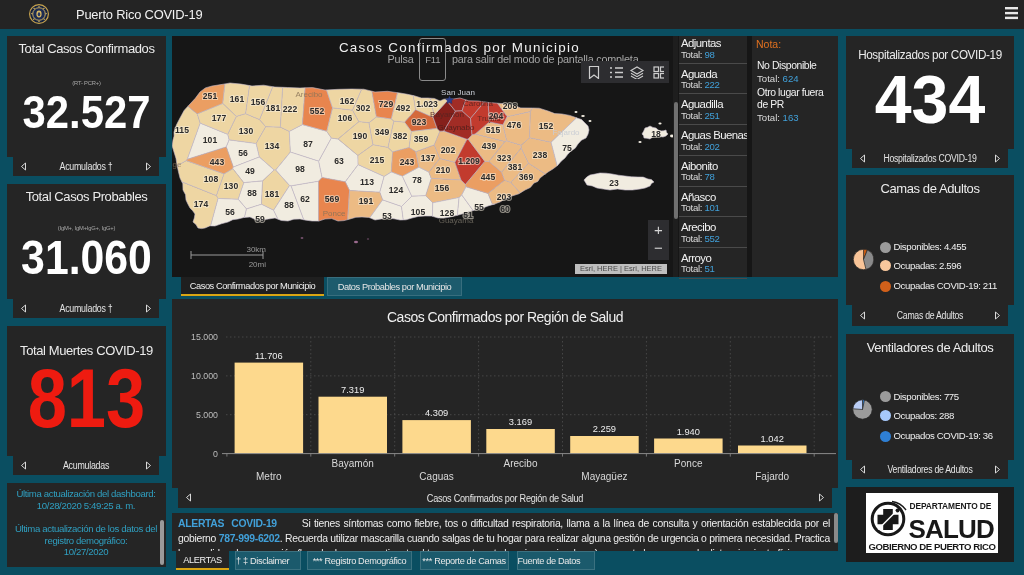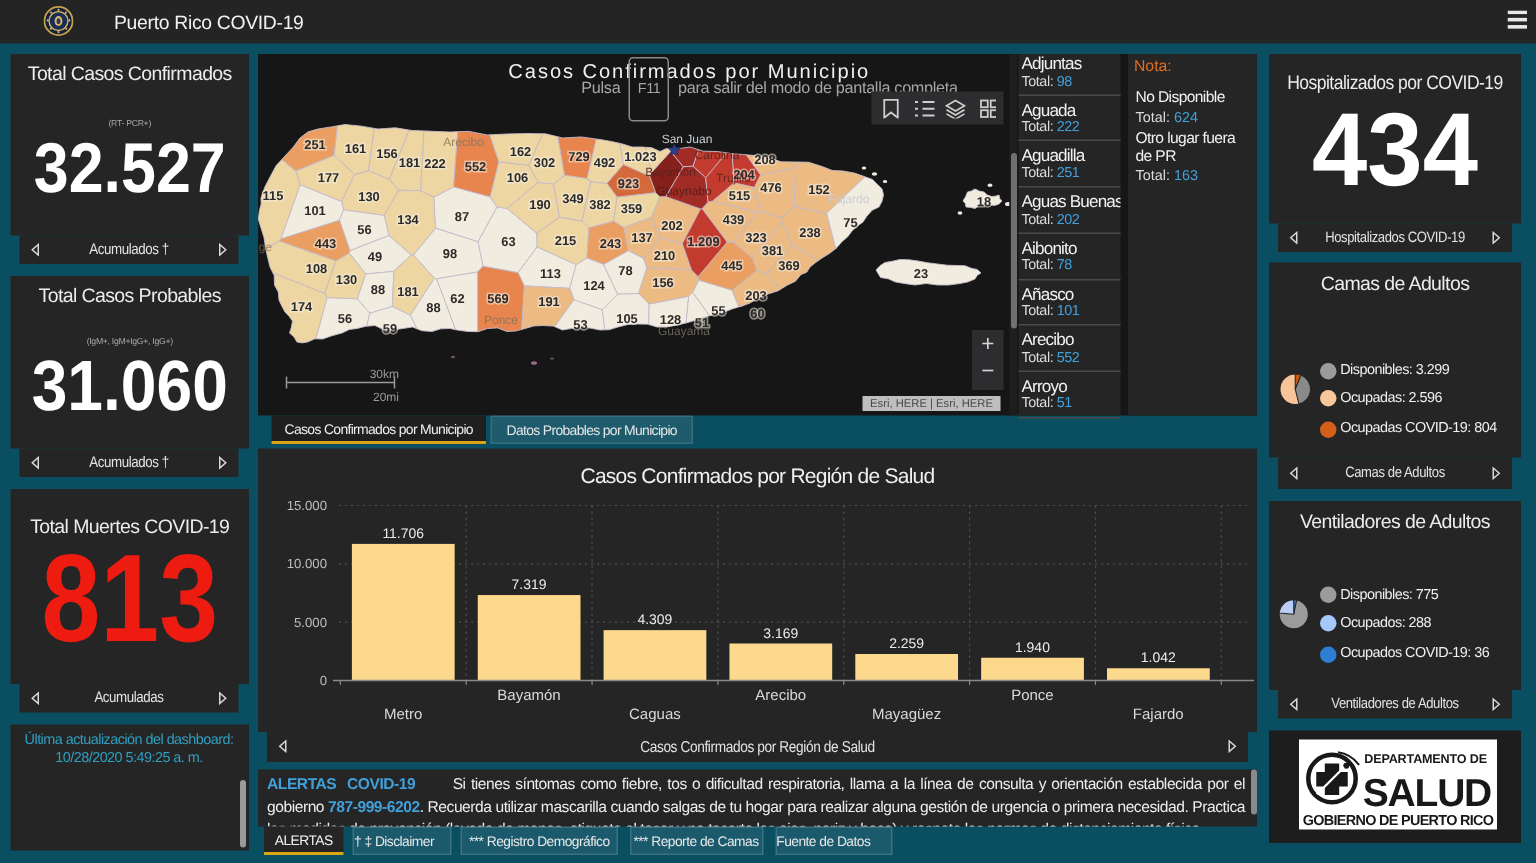--- a/index.html
+++ b/index.html
@@ -66,20 +66,21 @@
       <svg style="position:absolute;left:7px;top:5px" width="7" height="9">
         <path d="M5.5,1 L1.5,4.5 L5.5,8 Z" fill="none" stroke="#d8d8d8" stroke-width="1"></path>
       </svg>
       <svg style="position:absolute;left:132px;top:5px" width="7" height="9">
         <path d="M1.5,1 L5.5,4.5 L1.5,8 Z" fill="none" stroke="#d8d8d8" stroke-width="1"></path>
       </svg>
       <div style="position:absolute;left:0;top:0;width:100%;height:19px;line-height:19px;text-align:center;font-size:10.2px;letter-spacing:-0.3px;color:#e3e3e3;transform:scaleX(0.87)">Acumuladas</div>
     </div>
 <div class="panel" style="left:7px;top:483px;width:159px;height:84px"></div>
 <div class="abs" style="left:8px;top:488px;width:156px;text-align:center;font-size:9.6px;letter-spacing:-0.35px;line-height:11.5px;color:#2f9fc0">Última actualización del dashboard:<br>10/28/2020 5:49:25 a. m.</div>
+<div class="abs" style="left:8px;top:523px;width:156px;text-align:center;font-size:9.6px;letter-spacing:-0.35px;line-height:11.5px;color:#2f9fc0">Última actualización de los datos del<br>registro demográfico:<br>10/27/2020</div>
 <div class="abs" style="left:160px;top:520px;width:4px;height:45px;background:#9a9a9a;border-radius:2px"></div>
 <div class="panel" style="left:172px;top:36px;width:666px;height:241px;background:#161616"></div>
 <div class="abs" style="left:172px;top:40px;width:575px;text-align:center;font-size:13.4px;letter-spacing:1.3px;color:#f0f0f0">Casos Confirmados por Municipio</div>
 <div class="abs" style="left:172px;top:36px;width:666px;height:241px;overflow:hidden">
 <svg width="501" height="223" viewBox="172 55 501 223" style="position:absolute;left:0;top:19px">
 <polygon points="174.0,132.0 176.5,124.8 180.0,118.0 184.1,110.4 187.9,106.3 197.3,114.0 200.2,123.2 187.3,159.3 186.1,160.7 177.2,165.9 177.0,165.0 176.0,158.4 174.0,152.0 172.2,146.1 173.0,140.0 174.1,136.1" fill="#eed6a3" stroke="#c6bccc" stroke-width="0.6"></polygon>
 <polygon points="187.9,106.3 190.0,104.0 195.3,98.3 200.0,92.0 205.4,87.9 212.0,86.0 221.0,84.6 225.0,83.9 222.8,103.6 197.3,114.0" fill="#eb9e62" stroke="#c6bccc" stroke-width="0.6"></polygon>
 <polygon points="225.0,83.9 230.0,83.0 241.1,84.1 249.6,85.6 245.6,113.8 236.4,116.4 222.8,103.6" fill="#eed6a3" stroke="#c6bccc" stroke-width="0.6"></polygon>
 <polygon points="249.6,85.6 252.0,86.0 263.6,85.2 272.8,86.7 259.6,119.7 245.6,113.8" fill="#eed6a3" stroke="#c6bccc" stroke-width="0.6"></polygon>
 <polygon points="272.8,86.7 275.0,87.0 282.7,87.3 280.4,127.2 265.7,126.8 259.6,119.7" fill="#eed6a3" stroke="#c6bccc" stroke-width="0.6"></polygon>
@@ -396,25 +397,25 @@
 <div class="panel" style="left:846px;top:175px;width:168px;height:130px"></div>
 <div class="ptitle" style="left:846px;top:181px;width:168px;font-size:13px;letter-spacing:-0.4px;transform:scaleX(1)">Camas de Adultos</div>
 <svg class="abs" style="left:851px;top:247px" width="25" height="25" viewBox="-12.5 -12.5 25 25">
 <g stroke="#262626" stroke-width="0.7">
 <circle r="10.2" fill="#f8c498"></circle>
 <path d="M0,0 L0,-10.2 A10.2,10.2 0 0 1 3.87,-9.44 Z" fill="#c65a11"></path>
 <path d="M0,0 L3.87,-9.44 A10.2,10.2 0 0 1 2.47,9.9 Z" fill="#8a8a8a"></path>
 </g>
 </svg>
 <div class="abs" style="left:879.5px;top:241.5px;width:11px;height:11px;border-radius:50%;background:#9b9b9b"></div>
-<div class="abs" style="left:893.5px;top:241px;font-size:9.6px;letter-spacing:-0.35px;color:#f0f0f0;white-space:nowrap">Disponibles: 3.299</div>
+<div class="abs" style="left:893.5px;top:241px;font-size:9.6px;letter-spacing:-0.35px;color:#f0f0f0;white-space:nowrap">Disponibles: 4.455</div>
 <div class="abs" style="left:879.5px;top:260.0px;width:11px;height:11px;border-radius:50%;background:#f8c79c"></div>
 <div class="abs" style="left:893.5px;top:259.5px;font-size:9.6px;letter-spacing:-0.35px;color:#f0f0f0;white-space:nowrap">Ocupadas: 2.596</div>
 <div class="abs" style="left:879.5px;top:280.5px;width:11px;height:11px;border-radius:50%;background:#d2601a"></div>
-<div class="abs" style="left:893.5px;top:280px;font-size:9.6px;letter-spacing:-0.35px;color:#f0f0f0;white-space:nowrap">Ocupadas COVID-19: 804</div>
+<div class="abs" style="left:893.5px;top:280px;font-size:9.6px;letter-spacing:-0.35px;color:#f0f0f0;white-space:nowrap">Ocupadas COVID-19: 211</div>
 <div style="position:absolute;left:852px;top:305px;width:156px;height:21px;background:#252525;">
       <svg style="position:absolute;left:7px;top:6px" width="7" height="9">
         <path d="M5.5,1 L1.5,4.5 L5.5,8 Z" fill="none" stroke="#d8d8d8" stroke-width="1"></path>
       </svg>
       <svg style="position:absolute;left:142px;top:6px" width="7" height="9">
         <path d="M1.5,1 L5.5,4.5 L1.5,8 Z" fill="none" stroke="#d8d8d8" stroke-width="1"></path>
       </svg>
       <div style="position:absolute;left:0;top:0;width:100%;height:21px;line-height:21px;text-align:center;font-size:10px;letter-spacing:-0.3px;color:#e3e3e3;transform:scaleX(0.87)">Camas de Adultos</div>
     </div>
 <div class="panel" style="left:846px;top:334px;width:168px;height:126px"></div>

